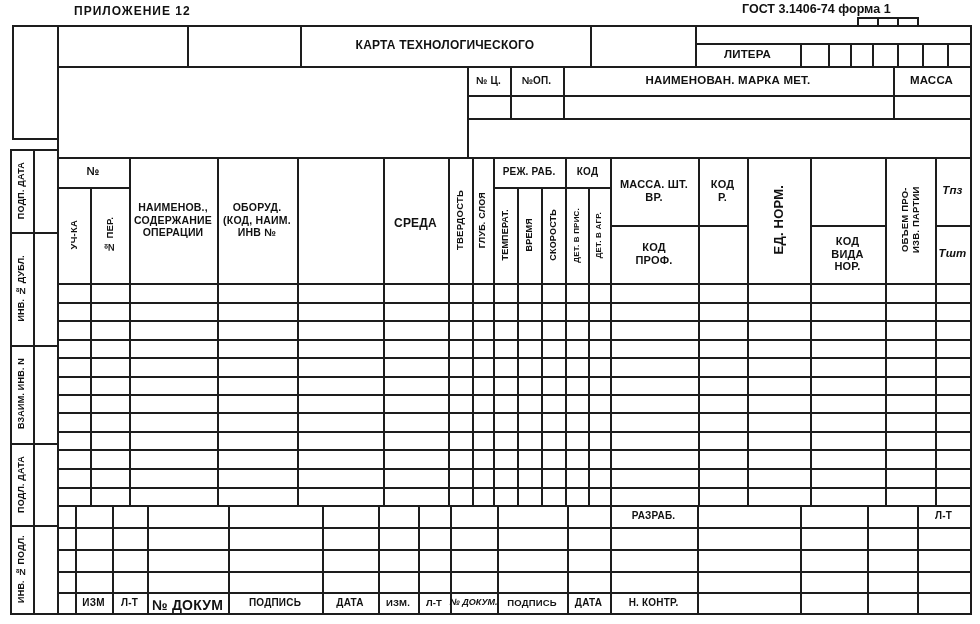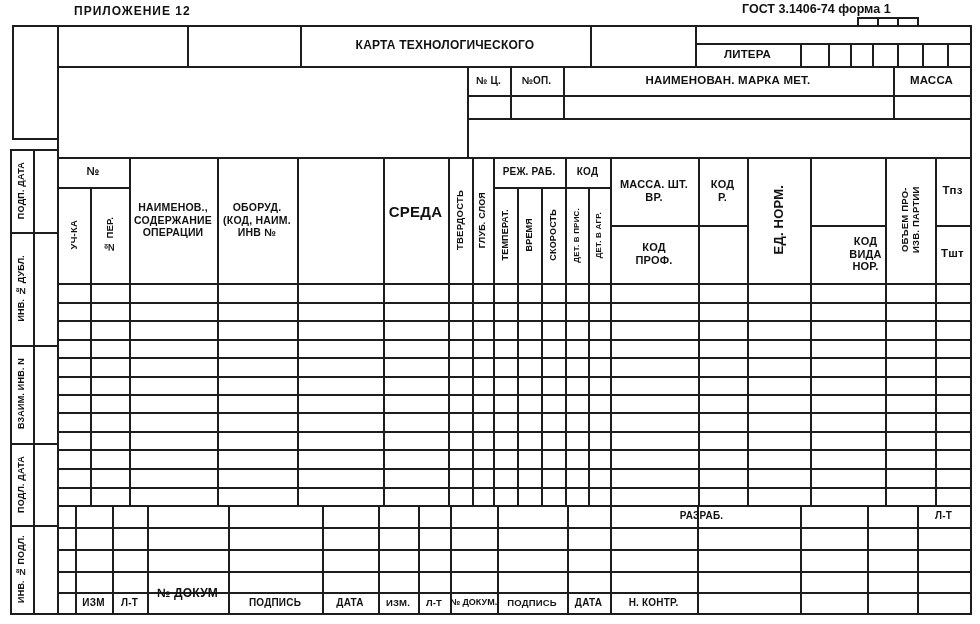--- a/index.html
+++ b/index.html
@@ -11,21 +11,21 @@
   .hl { position:absolute; height:2px; background:var(--line); }
   .vl { position:absolute; width:2px; background:var(--line); }
   .tc {
     position:absolute; display:flex; align-items:center; justify-content:center;
     text-align:center; font-weight:bold; color:var(--ink); line-height:1.18;
     letter-spacing:0.2px;
   }
   .col { }
   .vt { writing-mode:vertical-rl; transform:rotate(180deg); white-space:nowrap; }
   .vt.wrap { white-space:normal; }
-  .nw { white-space:nowrap; }
+  .nw { white-space:nowrap;font-style:italic; }
   .free { position:absolute; font-weight:bold; color:var(--ink); }
 </style>
 </head>
 <body>
 
 <div class="sheet">
 
   <div class="free" style="left:74px;top:4px;font-size:12px;letter-spacing:1px;font-weight:600;">ПРИЛОЖЕНИЕ 12</div>
   <div class="free" style="left:742px;top:2px;font-size:12.5px;">ГОСТ 3.1406-74 форма 1</div>
 
@@ -152,21 +152,21 @@
 
   <div class="tc" style="left:58px;top:158px;width:70px;height:28px;font-size:11.5px;">№</div>
   <div class="tc" style="left:58px;top:188px;width:31px;height:94px;">
       <span class="vt" style="font-size:9.5px;">УЧ-КА</span>
     </div>
   <div class="tc" style="left:91px;top:188px;width:37px;height:94px;">
       <span class="vt" style="font-size:9.5px;">№ ПЕР.</span>
     </div>
   <div class="tc" style="left:131px;top:158px;width:84px;height:124px;font-size:10.5px;">НАИМЕНОВ., СОДЕРЖАНИЕ ОПЕРАЦИИ</div>
   <div class="tc" style="left:219px;top:158px;width:76px;height:124px;font-size:10.5px;">ОБОРУД. (КОД, НАИМ. ИНВ №</div>
-  <div class="tc" style="left:384px;top:150px;width:63px;height:124px;font-size:15px;">СРЕДА</div>
+  <div class="tc" style="left:384px;top:161px;width:63px;height:124px;font-size:12px;">СРЕДА</div>
   <div class="tc" style="left:449px;top:158px;width:22px;height:124px;">
       <span class="vt" style="font-size:9.5px;">ТВЕРДОСТЬ</span>
     </div>
   <div class="tc" style="left:473px;top:158px;width:19px;height:124px;">
       <span class="vt" style="font-size:9px;">ГЛУБ. СЛОЯ</span>
     </div>
   <div class="tc" style="left:494px;top:158px;width:70px;height:28px;font-size:10px;border-radius:11px;">РЕЖ. РАБ.</div>
   <div class="tc" style="left:494px;top:188px;width:22px;height:94px;">
       <span class="vt" style="font-size:9px;">ТЕМПЕРАТ.</span>
     </div>
@@ -188,35 +188,35 @@
     </div>
   <div class="tc" style="left:611px;top:226px;width:86px;height:56px;font-size:11px;">
       <span style="max-width:46px;">КОД ПРОФ.</span>
     </div>
   <div class="tc" style="left:699px;top:158px;width:47px;height:66px;font-size:11px;">
       <span style="max-width:30px;">КОД Р.</span>
     </div>
   <div class="tc" style="left:748px;top:158px;width:61px;height:124px;">
       <span class="vt" style="font-size:13px;">ЕД. НОРМ.</span>
     </div>
-  <div class="tc" style="left:811px;top:226px;width:73px;height:56px;font-size:11px;margin-left:18px;">
+  <div class="tc" style="left:811px;top:226px;width:73px;height:56px;font-size:11px;">
       <span style="max-width:38px;">КОД ВИДА НОР.</span>
     </div>
   <div class="tc" style="left:886px;top:158px;width:48px;height:124px;">
       <span class="vt wrap" style="font-size:9.5px;height:78px;">ОБЪЕМ ПРО-ИЗВ. ПАРТИИ</span>
     </div>
   <div class="tc nw" style="left:936px;top:158px;width:33px;height:66px;font-size:11.5px;">Тпз</div>
   <div class="tc nw" style="left:936px;top:226px;width:33px;height:56px;font-size:11.5px;">Тшт</div>
 
-  <div class="tc" style="left:611px;top:506px;width:85px;height:20px;font-size:10px;padding-left:48px;">РАЗРАБ.</div>
+  <div class="tc" style="left:611px;top:506px;width:85px;height:20px;font-size:10px;">РАЗРАБ.</div>
   <div class="tc" style="left:918px;top:506px;width:51px;height:20px;font-size:10px;">Л-Т</div>
 
   <div class="tc" style="left:76px;top:593px;width:35px;height:19px;font-size:10px;">ИЗМ</div>
   <div class="tc" style="left:113px;top:593px;width:33px;height:19px;font-size:10px;">Л-Т</div>
-  <div class="tc" style="left:148px;top:584px;width:79px;height:18px;font-size:12px;">№ ДОКУМ</div>
+  <div class="tc" style="left:148px;top:596px;width:79px;height:18px;font-size:14px;">№ ДОКУМ</div>
   <div class="tc" style="left:229px;top:593px;width:92px;height:19px;font-size:10px;">ПОДПИСЬ</div>
   <div class="tc" style="left:323px;top:593px;width:54px;height:19px;font-size:10px;">ДАТА</div>
   <div class="tc" style="left:379px;top:593px;width:38px;height:19px;font-size:9.5px;">ИЗМ.</div>
   <div class="tc" style="left:419px;top:593px;width:30px;height:19px;font-size:9.5px;">Л-Т</div>
   <div class="tc nw" style="left:451px;top:593px;width:45px;height:19px;font-size:9px;letter-spacing:0;">№ ДОКУМ.</div>
   <div class="tc" style="left:498px;top:593px;width:68px;height:19px;font-size:9.5px;">ПОДПИСЬ</div>
   <div class="tc" style="left:568px;top:593px;width:41px;height:19px;font-size:10px;">ДАТА</div>
   <div class="tc" style="left:611px;top:593px;width:85px;height:19px;font-size:10px;">Н. КОНТР.</div>
 
 </div>

